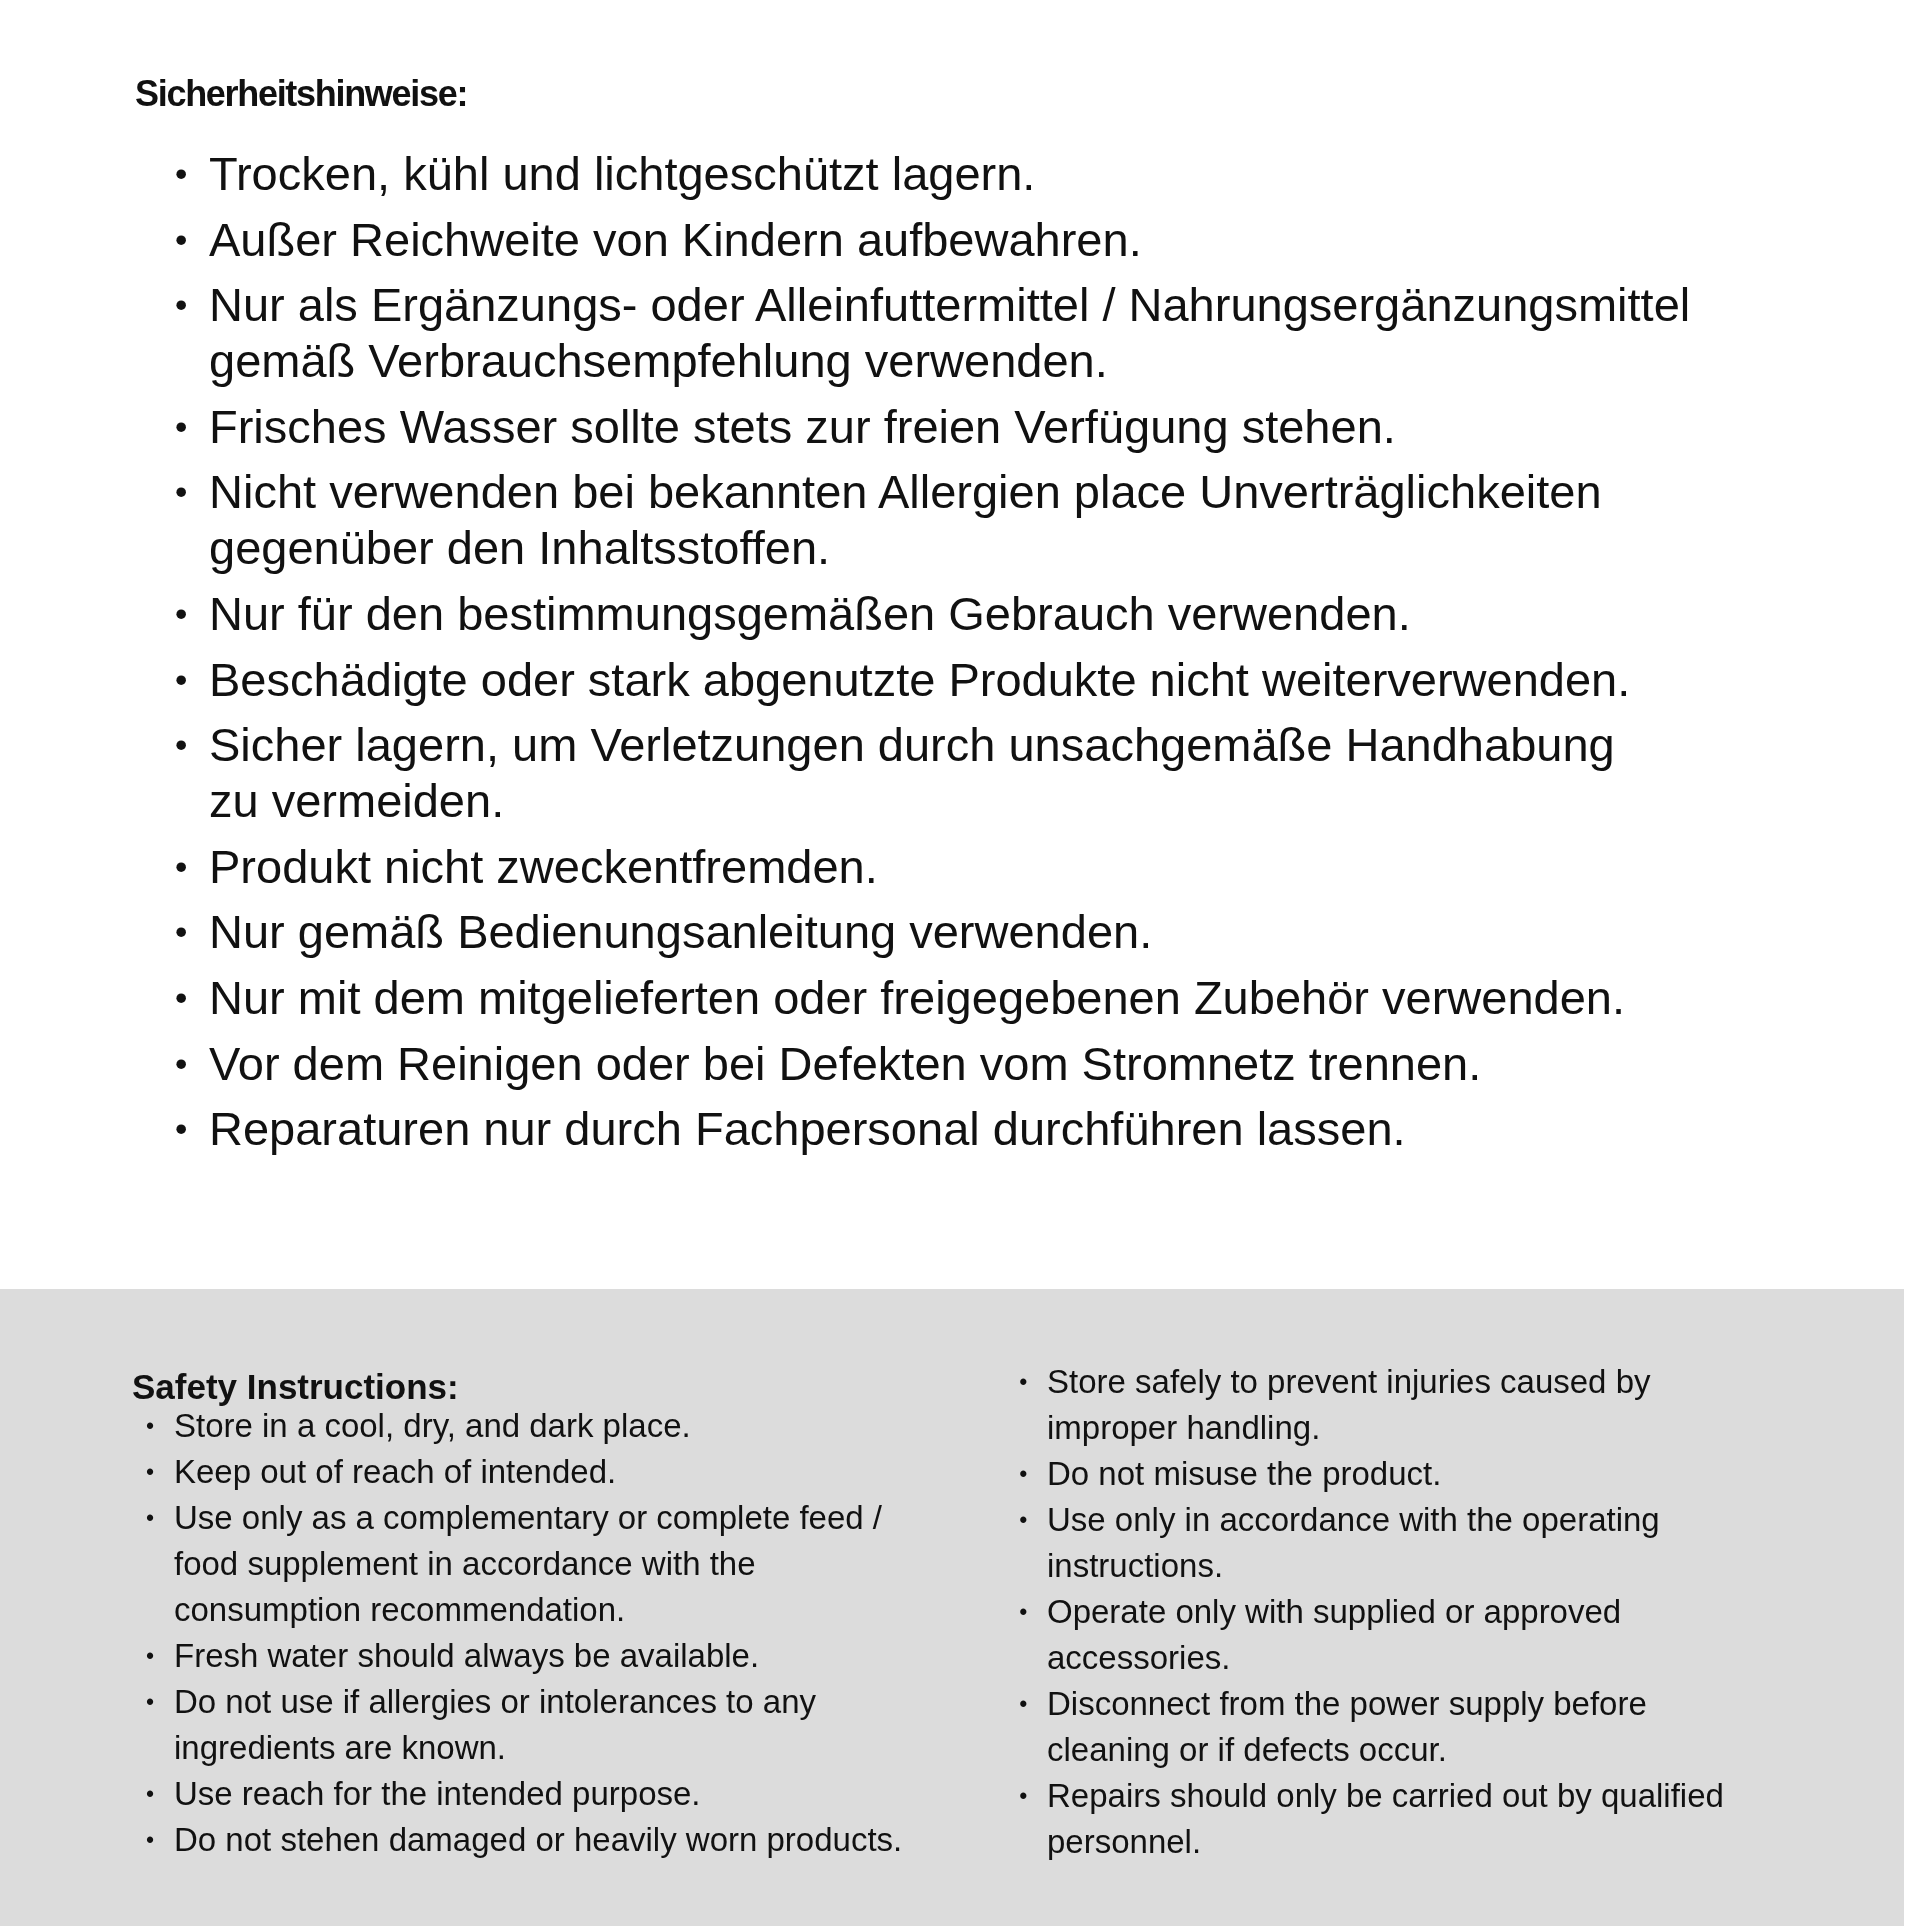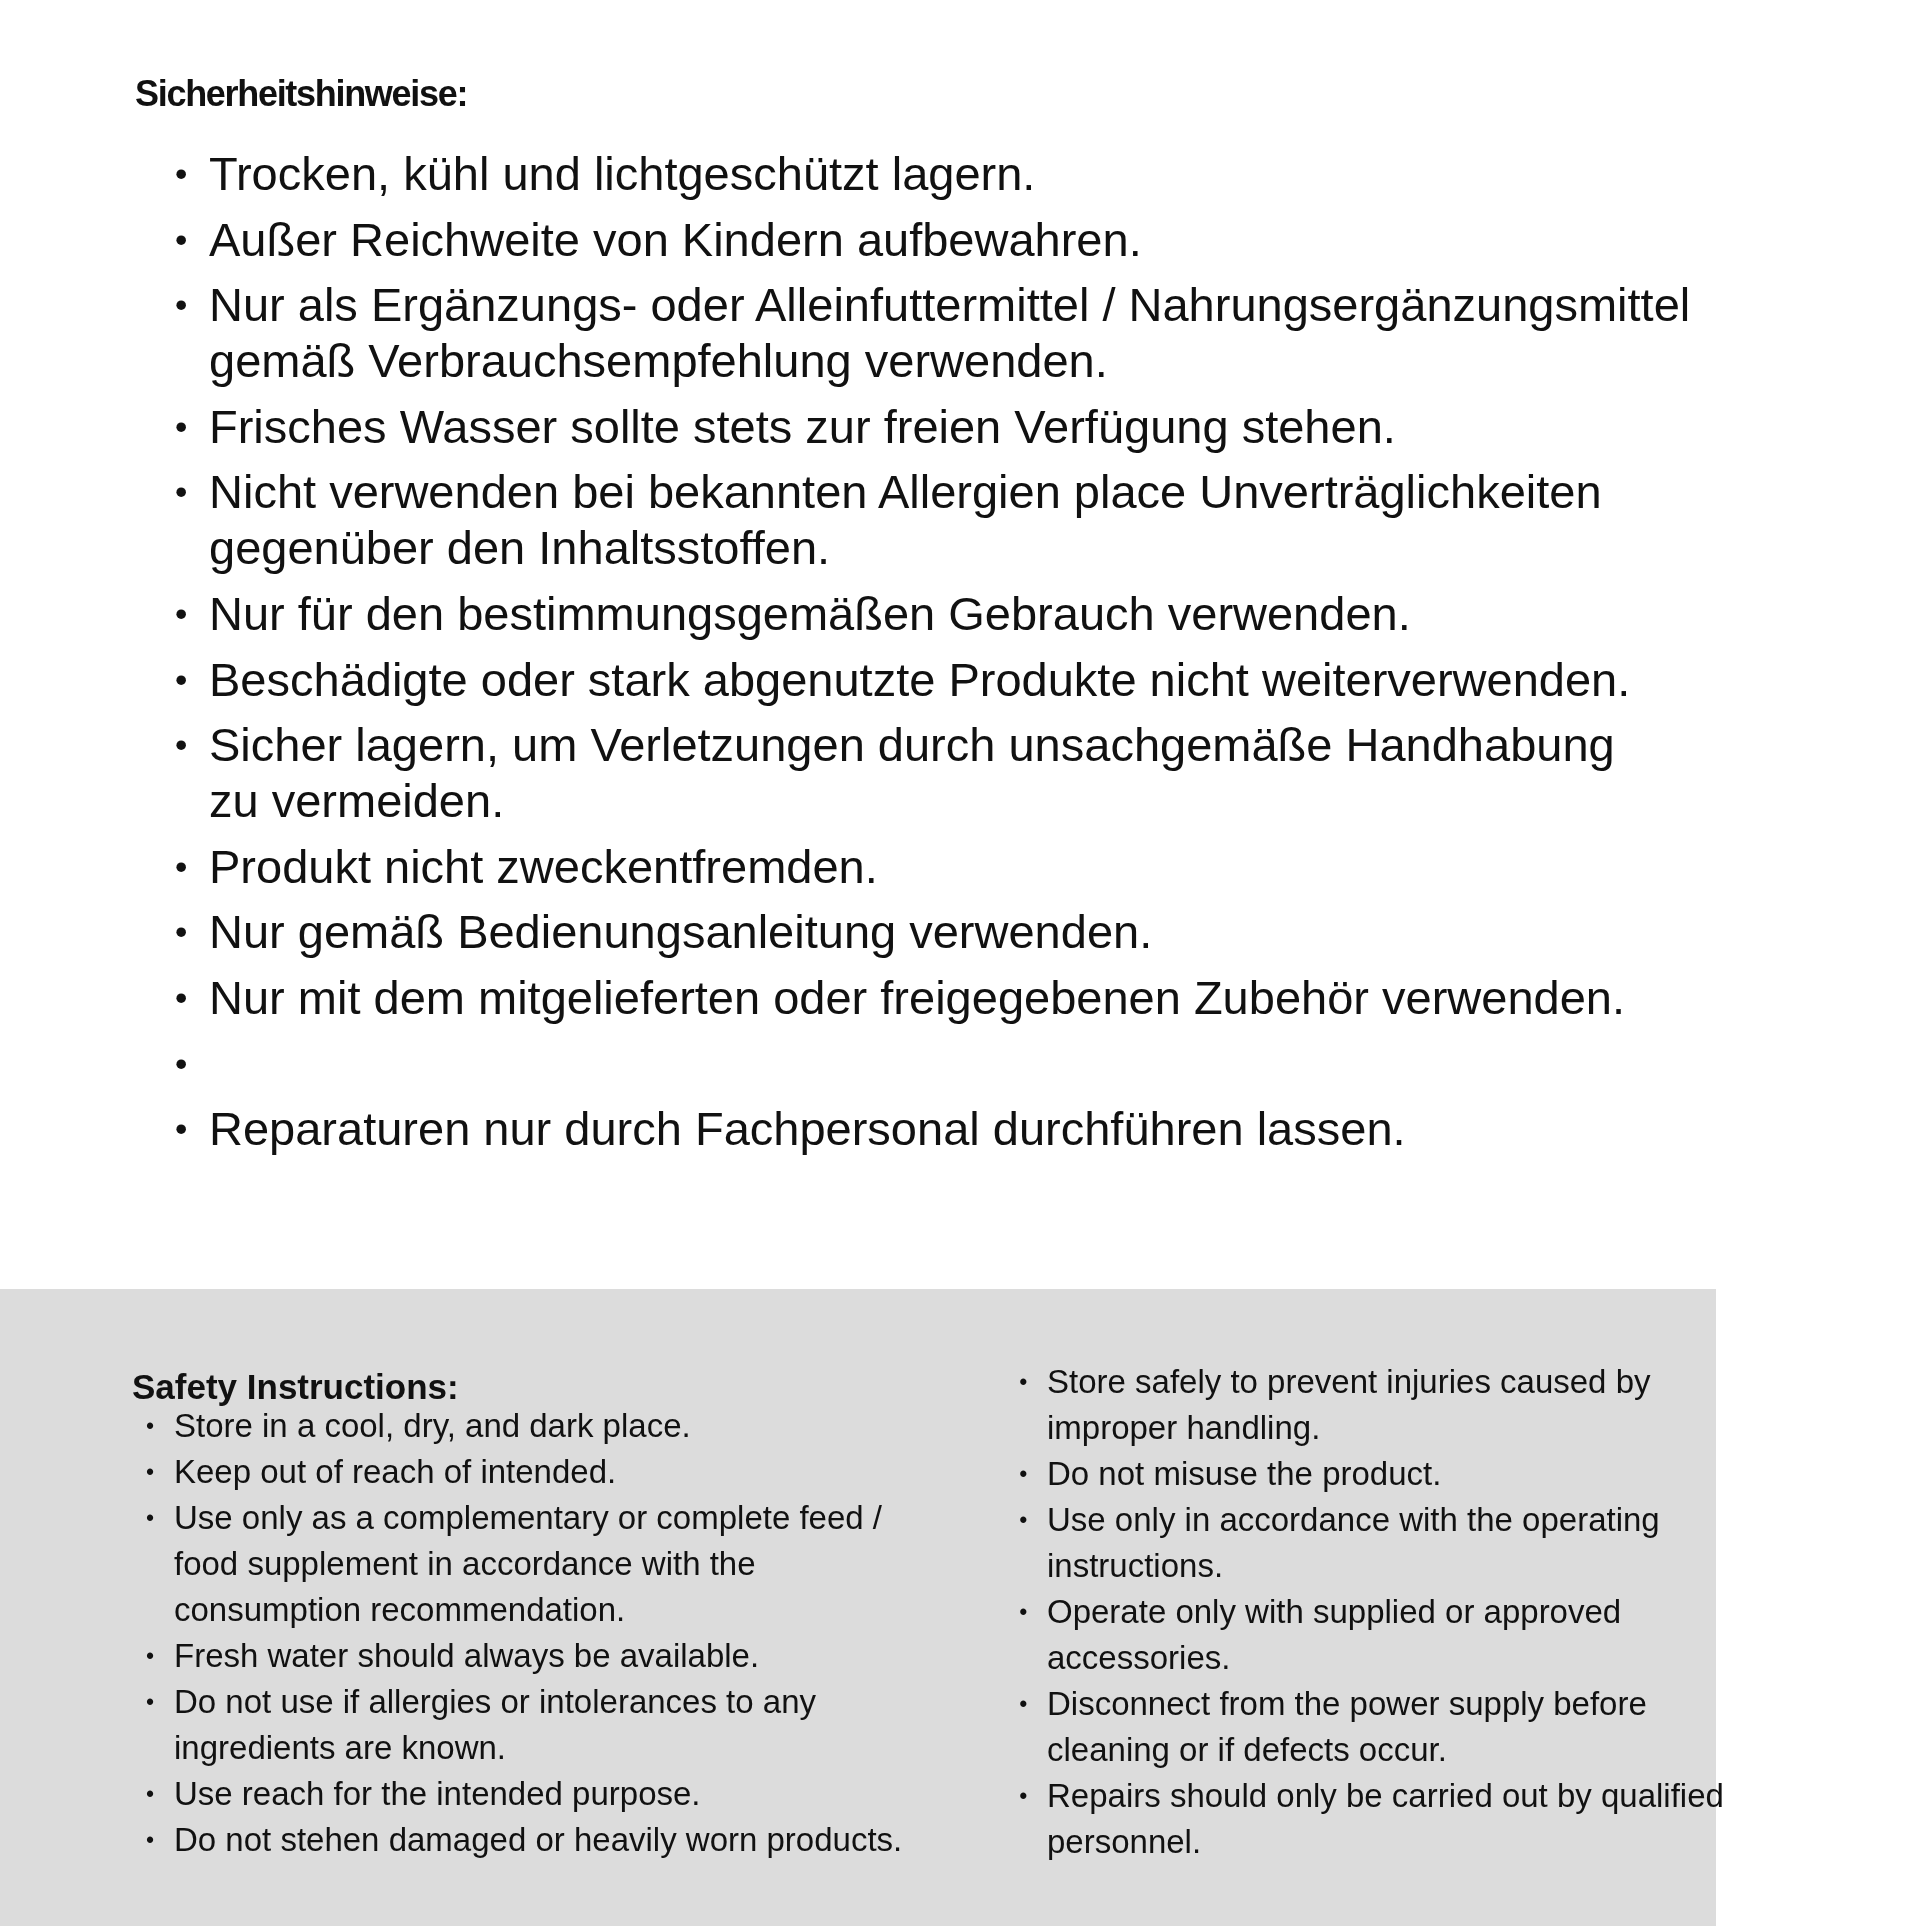--- a/index.html
+++ b/index.html
@@ -39,21 +39,21 @@
     font-size: 0.75em;
     line-height: 56px;
   }
   .item-text { white-space: pre-line; }
 
   
   .en-section {
     position: absolute;
     top: 1289px;
     left: 0;
-    width: 1716px;
+    width: 1904px;
     height: 637px;
     background: #dcdcdc;
   }
   .en-col { position: absolute; top: 0; }
   .en-col-left  { left: 132px;  width: 864px; }
   .en-col-right { left: 1018px; width: 899px; }
   .en-heading {
     margin: 0;
     padding-top: 81px;
     font-size: 35px;
@@ -127,20 +127,21 @@
       <li>
           <span class="bullet">•</span>
           <span class="item-text">Nur gemäß Bedienungsanleitung verwenden.</span>
         </li>
       <li>
           <span class="bullet">•</span>
           <span class="item-text">Nur mit dem mitgelieferten oder freigegebenen Zubehör verwenden.</span>
         </li>
       <li>
           <span class="bullet">•</span>
+          <span class="item-text">Vor dem Reinigen oder bei Defekten vom Stromnetz trennen.</span>
         </li>
       <li>
           <span class="bullet">•</span>
           <span class="item-text">Reparaturen nur durch Fachpersonal durchführen lassen.</span>
         </li>
     </ul>
   </section>
 
   <section class="en-section">
     <div class="en-col en-col-left">

